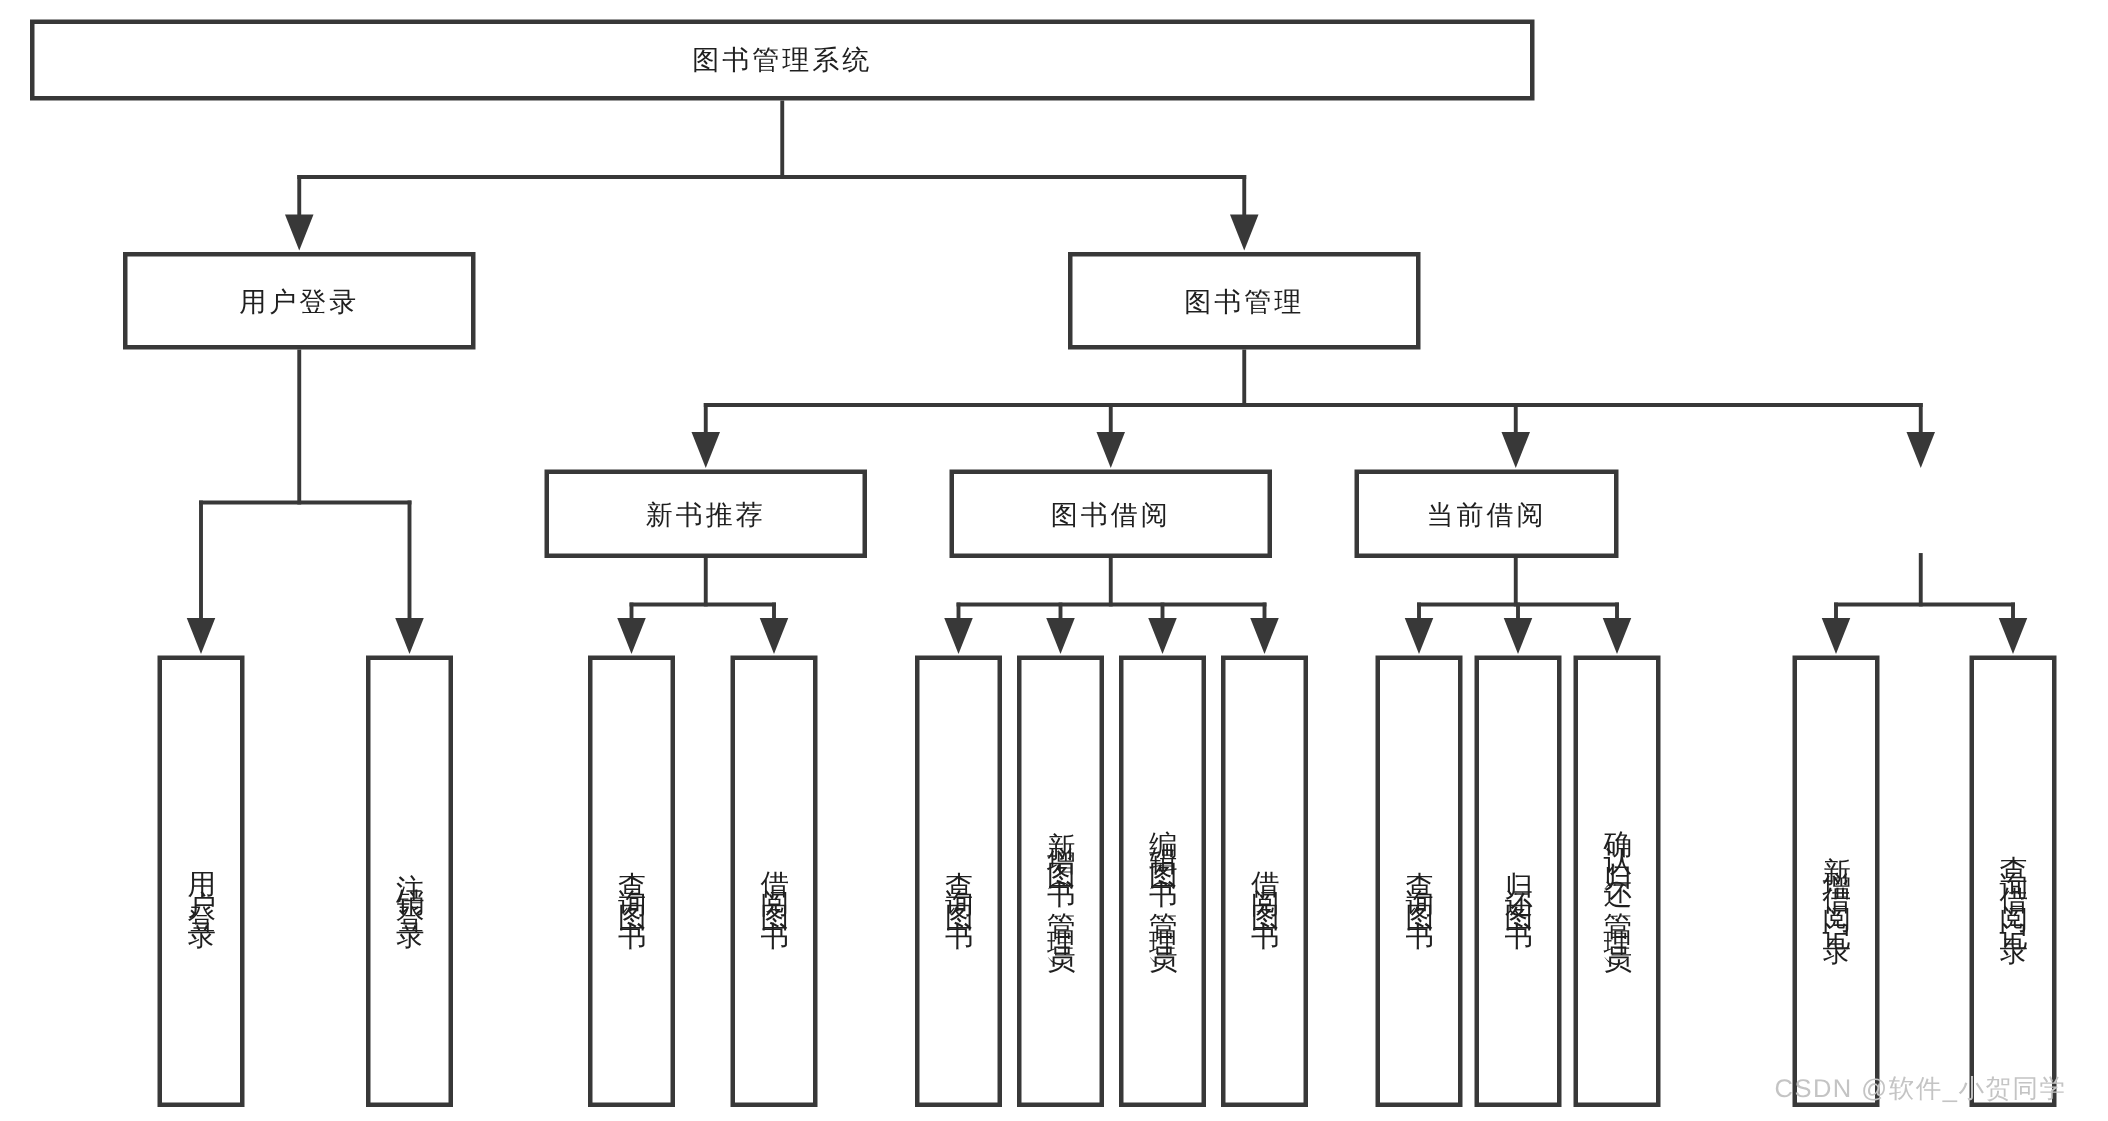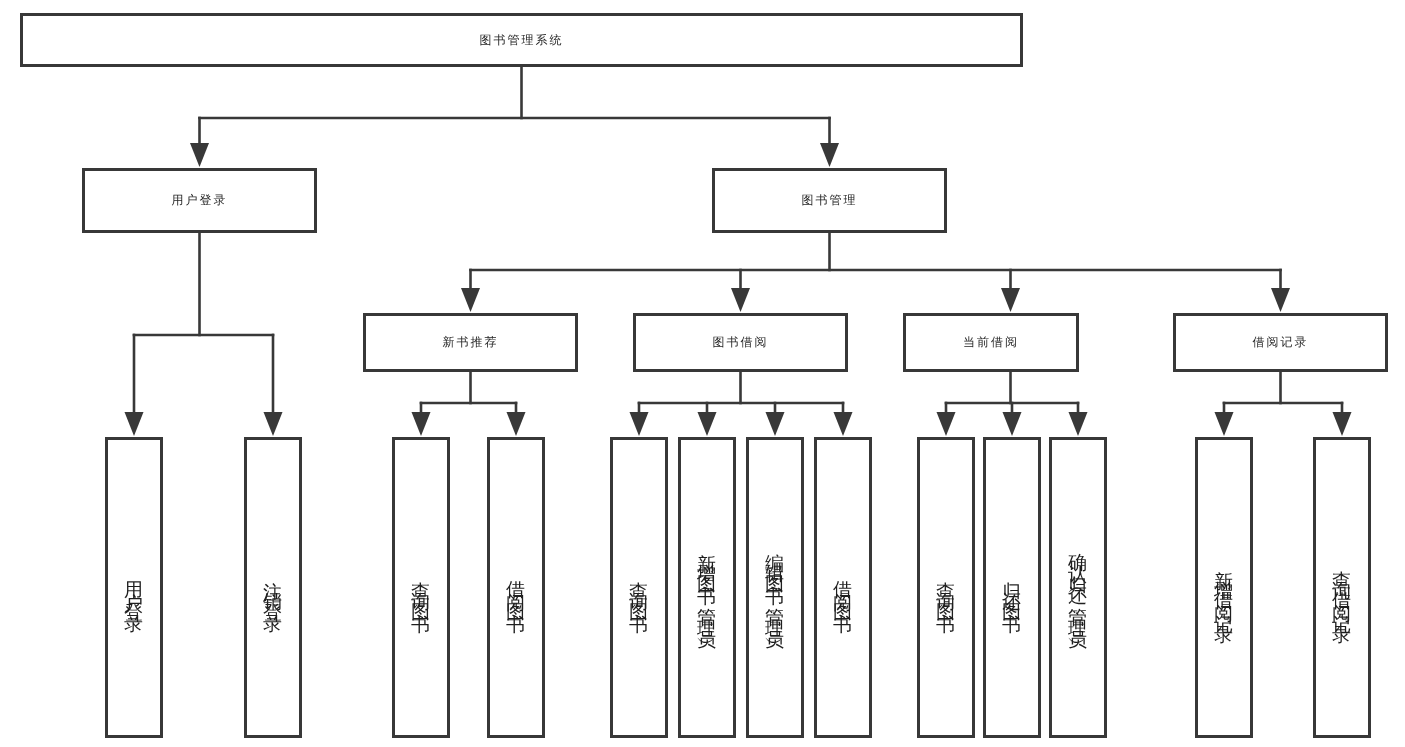--- a/index.html
+++ b/index.html
@@ -26,21 +26,21 @@
     position: absolute;
     box-sizing: border-box;
     border: 3px solid #383838;
     background: #ffffff;
     display: flex;
     align-items: center;
     justify-content: center;
     color: #1f1f1f;
   }
   .node .htext {
-    font-size: 12px;
+    font-size: 18px;
     letter-spacing: 2px;
     white-space: nowrap;
   }
   .node .vtext {
     writing-mode: vertical-rl;
     text-orientation: mixed;
     font-size: 19px;
     line-height: 1;
     letter-spacing: 11px;
     white-space: nowrap;
@@ -129,23 +129,20 @@
 
   <div class="node" style="left: 363px; top: 313px; width: 215px; height: 59px;">
     <span class="htext">新书推荐</span>
   </div>
   <div class="node" style="left: 633px; top: 313px; width: 215px; height: 59px;">
     <span class="htext">图书借阅</span>
   </div>
   <div class="node" style="left: 903px; top: 313px; width: 176px; height: 59px;">
     <span class="htext">当前借阅</span>
   </div>
-  <div class="node" style="left: 1173px; top: 313px; width: 215px; height: 59px;">
-    <span class="htext">借阅记录</span>
-  </div>
 
   <div class="node" style="left: 105px; top: 437px; width: 58px; height: 301px;">
     <span class="vtext">用户登录</span>
   </div>
   <div class="node" style="left: 244px; top: 437px; width: 58px; height: 301px;">
     <span class="vtext">注销登录</span>
   </div>
   <div class="node" style="left: 392px; top: 437px; width: 58px; height: 301px;">
     <span class="vtext">查询图书</span>
   </div>
@@ -173,13 +170,14 @@
   <div class="node" style="left: 1049px; top: 437px; width: 58px; height: 301px;">
     <span class="vtext">确认归还（管理员）</span>
   </div>
   <div class="node" style="left: 1195px; top: 437px; width: 58px; height: 301px;">
     <span class="vtext">新增借阅记录</span>
   </div>
   <div class="node" style="left: 1313px; top: 437px; width: 58px; height: 301px;">
     <span class="vtext">查询借阅记录</span>
   </div>
 
+  <div class="watermark">CSDN @软件_小贺同学</div>
 </div>
 
 </body></html>

